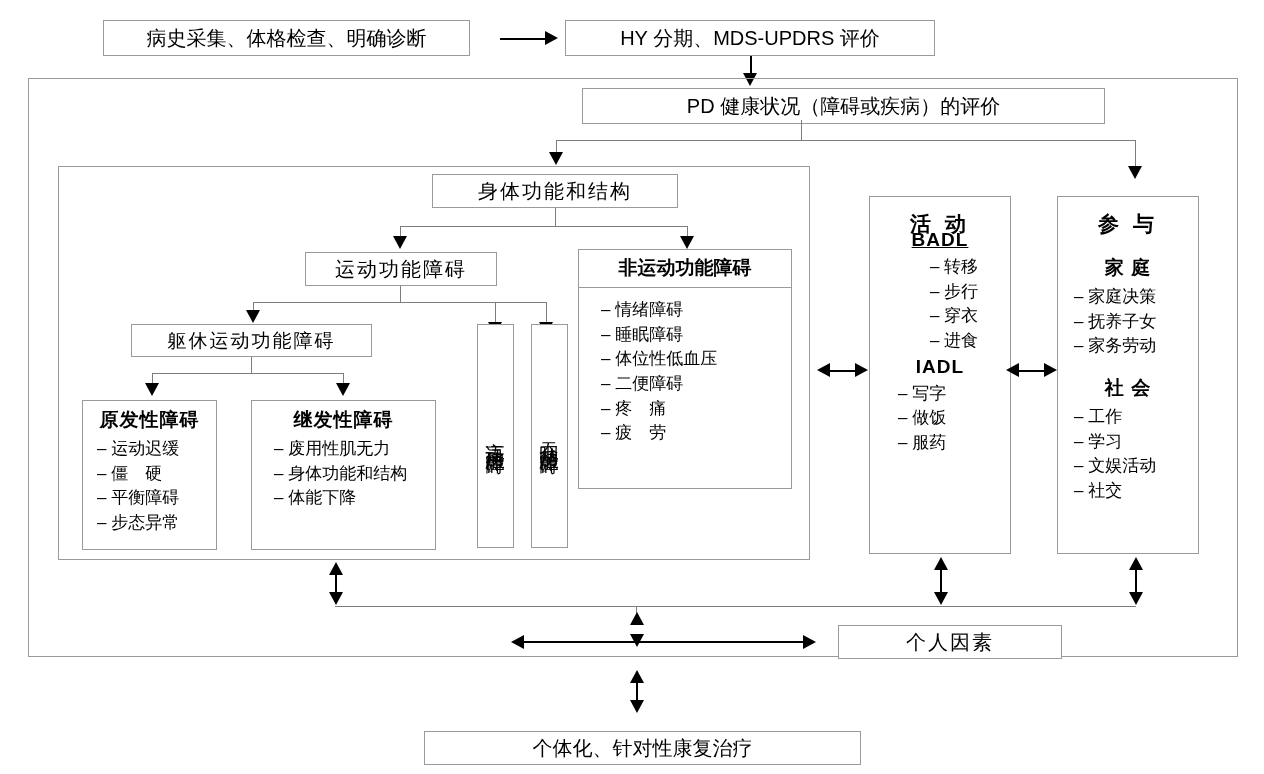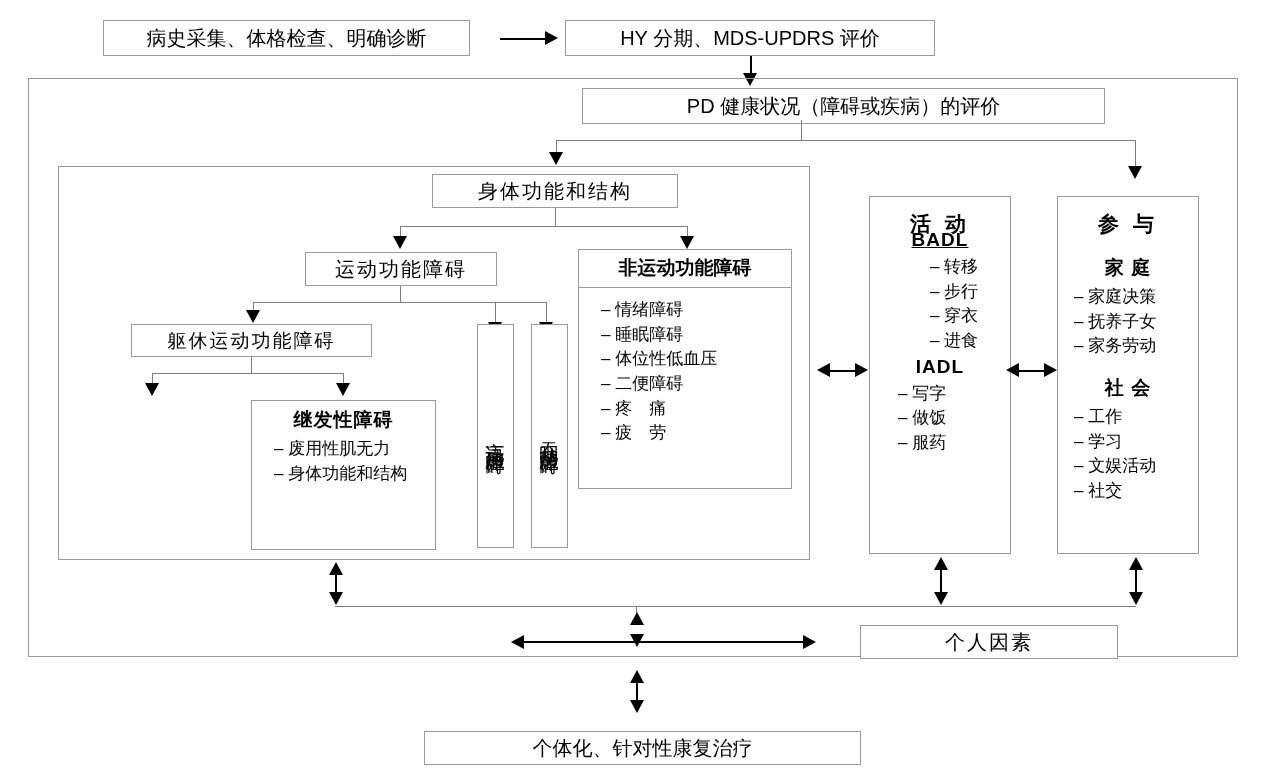--- a/index.html
+++ b/index.html
@@ -201,26 +201,36 @@
     <span class="sp2">躯休运动功能障碍</span>
   </div>
 
   <div class="vline" style="left:251px; top:357px; height:16px;"></div>
   <div class="hline" style="left:152px; top:373px; width:191px;"></div>
   <div class="vline" style="left:152px; top:373px; height:12px;"></div>
   <div class="arrow-down" style="left:145px; top:383px;"></div>
   <div class="vline" style="left:343px; top:373px; height:12px;"></div>
   <div class="arrow-down" style="left:336px; top:383px;"></div>
 
+  <div class="listbox" style="left:82px; top:400px; width:135px; height:150px;">
+    <div class="hd">原发性障碍</div>
+    <div class="items">
+      <div class="li">运动迟缓</div>
+      <div class="li">僵　硬</div>
+      <div class="li">平衡障碍</div>
+      <div class="li">步态异常</div>
+    </div>
+  </div>
 
   <div class="listbox" style="left:251px; top:400px; width:185px; height:150px;">
     <div class="hd">继发性障碍</div>
     <div class="items" style="padding-left:22px;">
       <div class="li">废用性肌无力</div>
       <div class="li">身体功能和结构</div>
+      <div class="li">体能下降</div>
     </div>
   </div>
 
   <div class="vtext" style="left:477px; top:324px; width:37px; height:224px;">
     <span>言语功能障碍</span>
   </div>
   <div class="vtext" style="left:531px; top:324px; width:37px; height:224px;">
     <span>吞咽功能障碍</span>
   </div>
 
@@ -281,21 +291,21 @@
   <div class="arrow-down" style="left:934px; top:592px;"></div>
 
   <div class="vline kline" style="left:1135px; top:560px; height:42px; width:2px;"></div>
   <div class="arrow-up" style="left:1129px; top:557px;"></div>
   <div class="arrow-down" style="left:1129px; top:592px;"></div>
 
   <div class="hline" style="left:335px; top:606px; width:801px;"></div>
   <div class="vline" style="left:636px; top:606px; height:12px;"></div>
 
 
-  <div class="box t20" style="left:860px; top:625px; width:258px; height:34px;">
+  <div class="box t20" style="left:838px; top:625px; width:224px; height:34px;">
     <span class="sp2">个人因素</span>
   </div>
 
   <div class="hline kline" style="left:518px; top:641px; width:287px; height:2px;"></div>
   <div class="arrow-left" style="left:511px; top:635px;"></div>
   <div class="arrow-right" style="left:803px; top:635px;"></div>
 
   <div class="arrow-up" style="left:630px; top:612px;"></div>
   <div class="arrow-down" style="left:630px; top:634px;"></div>
 

